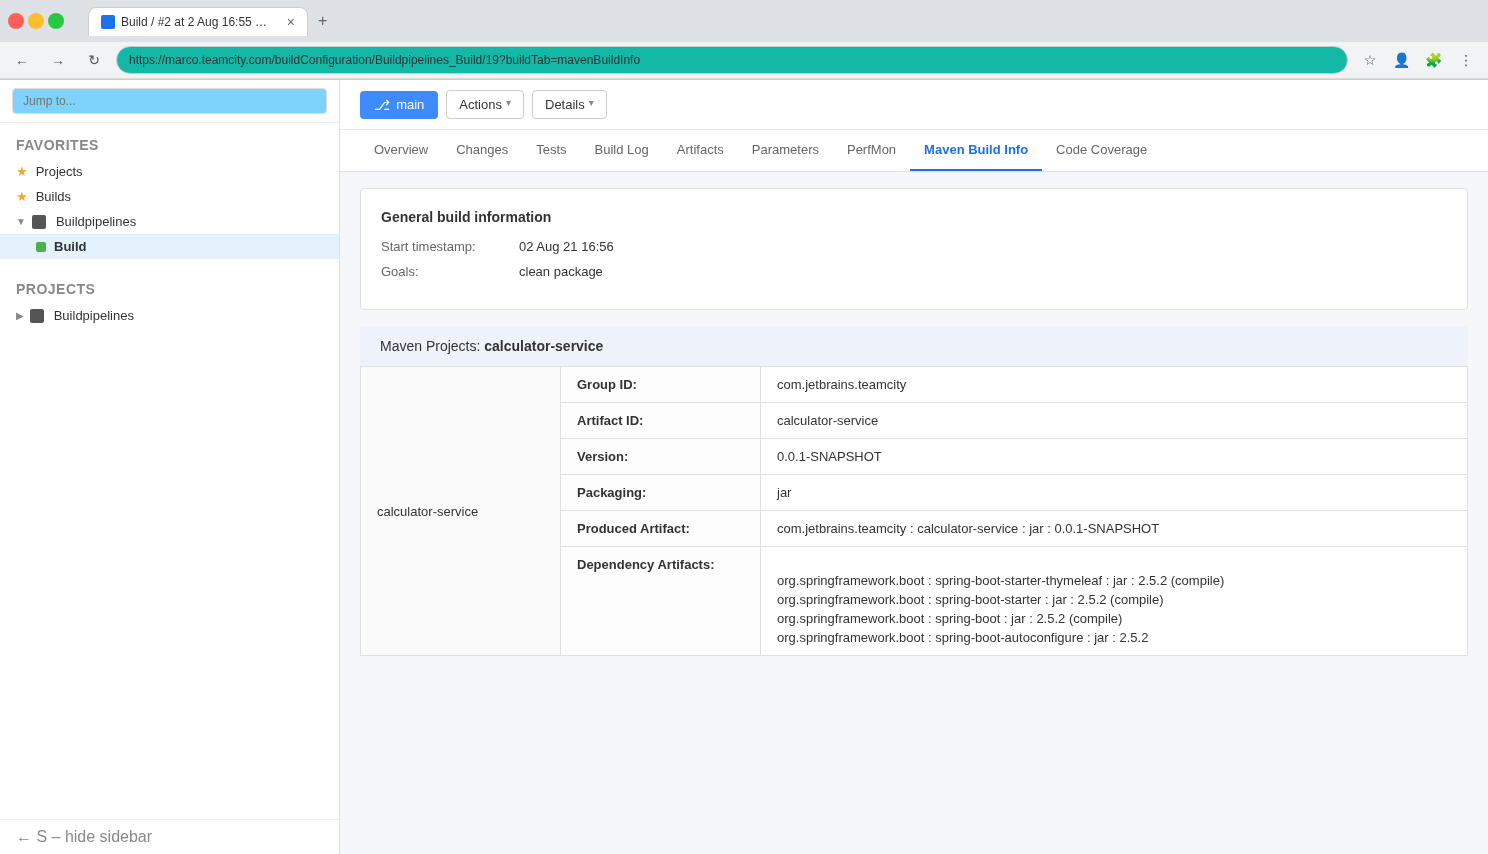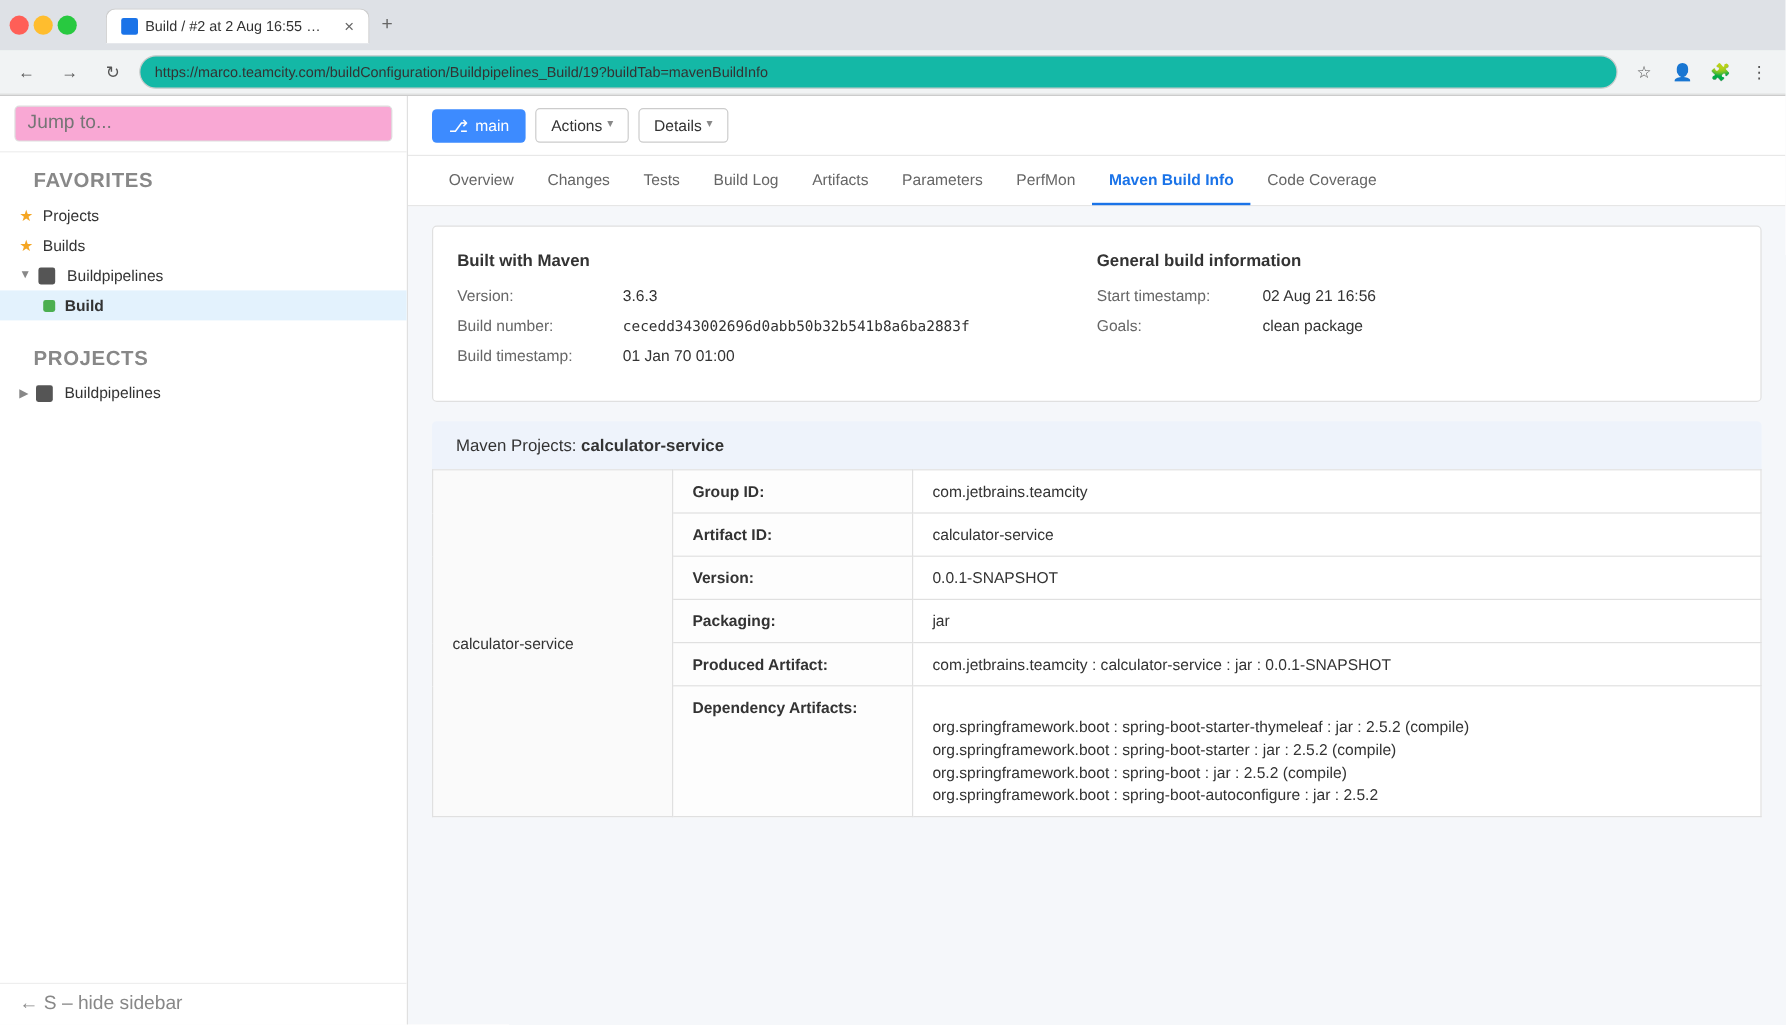--- a/index.html
+++ b/index.html
@@ -24,23 +24,23 @@
     .address-bar { flex: 1; height: 28px; border: 1px solid #ccc; border-radius: 14px; padding: 0 12px; font-size: 12px; background: #14b8a6; color: #333; outline: none; }
     .toolbar-icons { display: flex; gap: 4px; align-items: center; }
     .toolbar-icon { width: 28px; height: 28px; border: none; background: none; cursor: pointer; font-size: 14px; color: #555; border-radius: 50%; display: flex; align-items: center; justify-content: center; }
 
     
     .app-layout { display: flex; flex: 1; overflow: hidden; }
 
     
     .sidebar { width: 340px; flex-shrink: 0; border-right: 1px solid #e0e0e0; display: flex; flex-direction: column; background: #fff; overflow-y: auto; }
     .sidebar-search { padding: 8px 12px; border-bottom: 1px solid #eee; }
-    .sidebar-search input { width: 100%; padding: 5px 10px; border: 1px solid #ddd; border-radius: 4px; font-size: 16px; color: #666; background: #f9a8d4; outline: none; }
+    .sidebar-search input { width: 100%; padding: 5px 10px; border: 1px solid #ddd; border-radius: 4px; font-size: 12px; color: #666; background: #7dd3fc; outline: none; }
     .sidebar-section { padding: 8px 0; }
-    .sidebar-section-title { padding: 6px 16px; font-size: 17px; font-weight: 600; color: #888; text-transform: uppercase; letter-spacing: 0.5px; margin-left: 12px; }
+    .sidebar-section-title { padding: 6px 16px; font-size: 14px; font-weight: 600; color: #888; text-transform: uppercase; letter-spacing: 0.5px; }
     .sidebar-item { display: flex; align-items: center; gap: 8px; padding: 5px 16px; cursor: pointer; color: #333; font-size: 13px; }
     .sidebar-item .item-star { color: #f5a623; }
     .sidebar-group { }
     .sidebar-group-header { display: flex; align-items: center; gap: 6px; padding: 5px 16px; cursor: pointer; font-size: 13px; color: #333; }
     .sidebar-group-header .arrow { font-size: 10px; color: #888; }
     .sidebar-subitem { display: flex; align-items: center; gap: 8px; padding: 5px 16px 5px 36px; cursor: pointer; font-size: 13px; color: #333; }
     .sidebar-subitem.active { background: #e3f2fd; font-weight: 600; }
     .sidebar-footer { margin-top: auto; padding: 8px 16px; border-top: 1px solid #eee; font-size: 16px; color: #888; cursor: pointer; }
 
     
@@ -186,35 +186,20 @@
       <div class="tab-item">PerfMon</div>
       <div class="tab-item active">Maven Build Info</div>
       <div class="tab-item">Code Coverage</div>
     </div>
 
     <div class="content-area">
 
       <div class="info-card">
         <div class="info-card-grid">
           <div>
-            <div class="info-section-title">Built with Maven</div>
-            <div class="info-row">
-              <span class="info-label">Version:</span>
-              <span class="info-value">3.6.3</span>
-            </div>
-            <div class="info-row">
-              <span class="info-label">Build number:</span>
-              <span class="info-value mono">cecedd343002696d0abb50b32b541b8a6ba2883f</span>
-            </div>
-            <div class="info-row">
-              <span class="info-label">Build timestamp:</span>
-              <span class="info-value">01 Jan 70 01:00</span>
-            </div>
-          </div>
-          <div>
             <div class="info-section-title">General build information</div>
             <div class="info-row">
               <span class="info-label">Start timestamp:</span>
               <span class="info-value">02 Aug 21 16:56</span>
             </div>
             <div class="info-row">
               <span class="info-label">Goals:</span>
               <span class="info-value">clean package</span>
             </div>
           </div>

